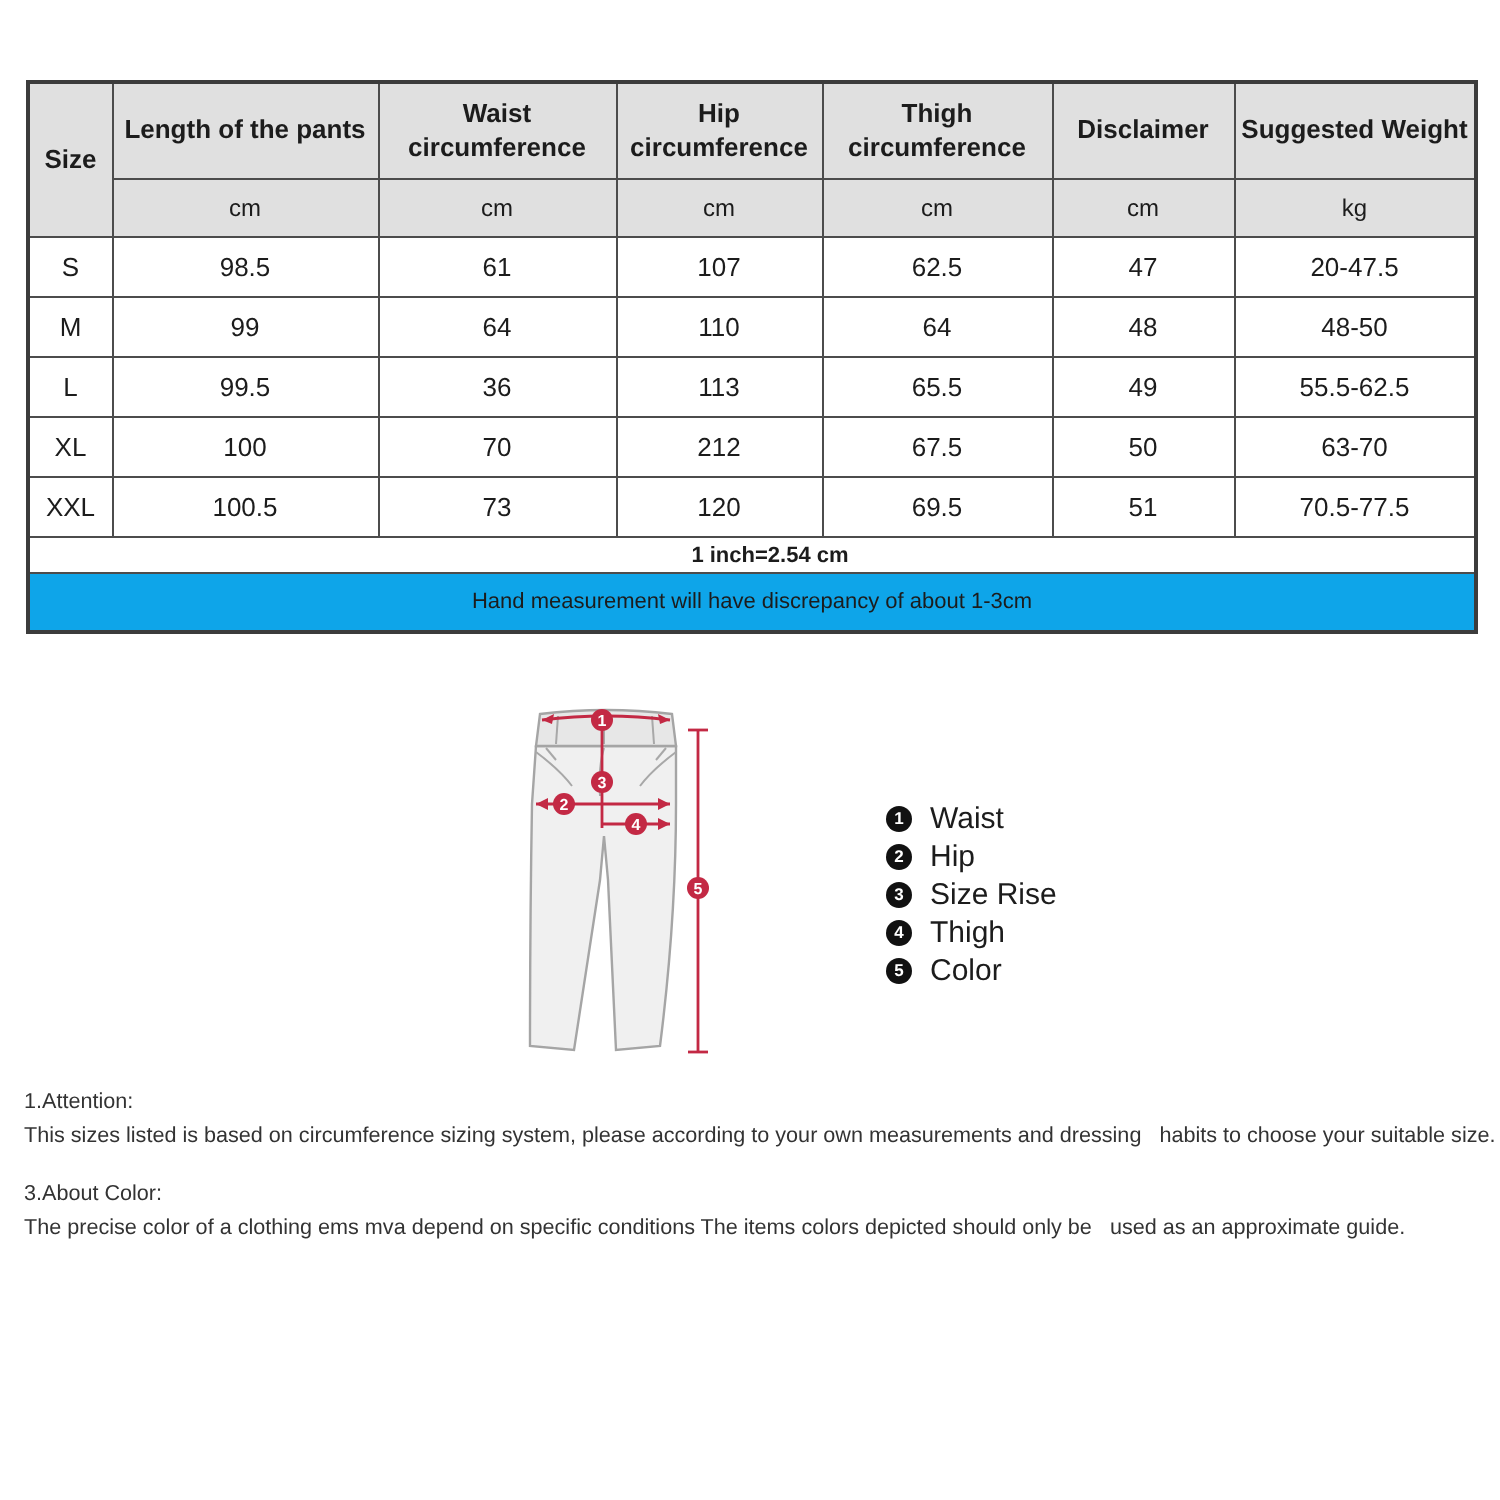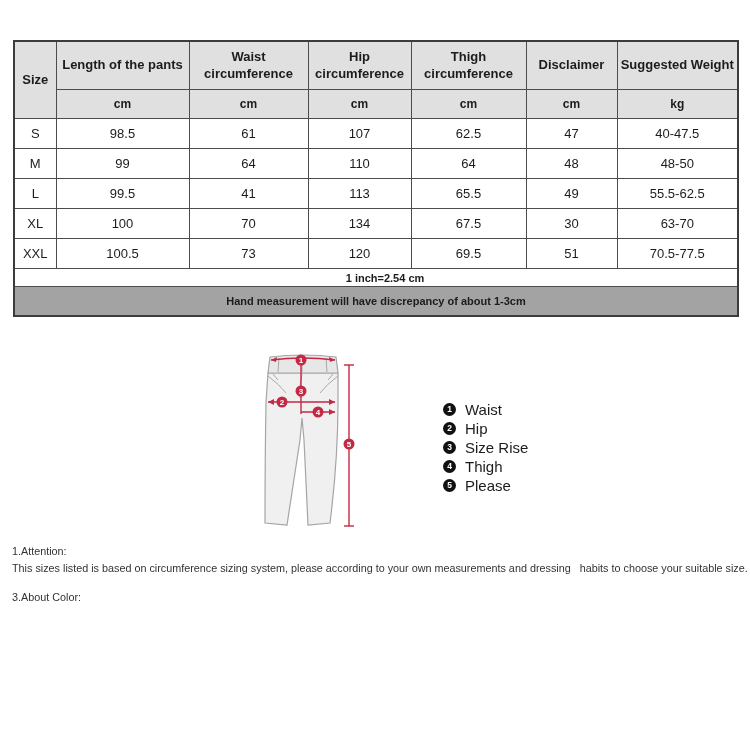--- a/index.html
+++ b/index.html
@@ -12,24 +12,24 @@
   table.size-chart {
     position:absolute; left:13px; top:40px; width:724px;
     border-collapse:collapse; table-layout:fixed;
     border:2px solid #3c3c3c;
   }
   table.size-chart th, table.size-chart td {
     border:1px solid #4c4c4c; text-align:center; vertical-align:middle;
     padding:0 2px; color:#1c1c1c; overflow:hidden;
   }
   tr.hdr th { background:#e0e0e0; font-size:13px; font-weight:bold; height:47px; line-height:1.3; }
-  tr.units th { background:#e0e0e0; font-size:12px; font-weight:bold; height:28px; }
+  tr.units th { background:#e0e0e0; font-size:12px; font-weight:normal; height:28px; }
   tr.data td { background:#ffffff; font-size:13px; font-weight:normal; height:29px; }
   tr.note-a td { background:#ffffff; font-size:11px; font-weight:bold; height:17px;padding-left:20px; }
-  tr.note-b td { background:#a3a3a3; font-size:11px; font-weight:bold; height:28px; }
+  tr.note-b td { background:#0ea5e9; font-size:11px; font-weight:normal; height:28px; }
 
   
   .pants-svg { position:absolute; left:253px; top:340px; width:120px; height:200px; }
 
   .legend { position:absolute; left:443px; top:400px; }
   .legend-item { display:flex; align-items:center; height:19px; }
   .legend-badge {
     width:13px; height:13px; border-radius:50%; background:#111111; color:#ffffff;
     font-size:8.5px; font-weight:bold; line-height:13px; text-align:center;
     margin-right:9px; flex:0 0 auto;
@@ -75,47 +75,47 @@
     <th>kg</th>
   </tr>
 
   <tr class="data">
     <td>S</td>
     <td>98.5</td>
     <td>61</td>
     <td>107</td>
     <td>62.5</td>
     <td>47</td>
-    <td>40-47.5</td>
+    <td>20-47.5</td>
   </tr>
   <tr class="data">
     <td>M</td>
     <td>99</td>
     <td>64</td>
     <td>110</td>
     <td>64</td>
     <td>48</td>
     <td>48-50</td>
   </tr>
   <tr class="data">
     <td>L</td>
     <td>99.5</td>
-    <td>41</td>
+    <td>36</td>
     <td>113</td>
     <td>65.5</td>
     <td>49</td>
     <td>55.5-62.5</td>
   </tr>
   <tr class="data">
     <td>XL</td>
     <td>100</td>
     <td>70</td>
-    <td>134</td>
+    <td>212</td>
     <td>67.5</td>
-    <td>30</td>
+    <td>50</td>
     <td>63-70</td>
   </tr>
   <tr class="data">
     <td>XXL</td>
     <td>100.5</td>
     <td>73</td>
     <td>120</td>
     <td>69.5</td>
     <td>51</td>
     <td>70.5-77.5</td>
@@ -203,25 +203,26 @@
   <div class="legend-item">
     <span class="legend-badge">3</span>
     <span class="legend-label">Size Rise</span>
   </div>
   <div class="legend-item">
     <span class="legend-badge">4</span>
     <span class="legend-label">Thigh</span>
   </div>
   <div class="legend-item">
     <span class="legend-badge">5</span>
-    <span class="legend-label">Please</span>
+    <span class="legend-label">Color</span>
   </div>
 </div>
 
 <div class="footnotes">
   <div class="fn-block">
     <p class="fn-title">1.Attention:</p>
     <p class="fn-body">This sizes listed is based on circumference sizing system, please according to your own measurements and dressing   habits to choose your suitable size.</p>
   </div>
   <div class="fn-block">
     <p class="fn-title">3.About Color:</p>
+    <p class="fn-body">The precise color of a clothing ems mva depend on specific conditions The items colors depicted should only be   used as an approximate guide.</p>
   </div>
 </div>
 
 </body></html>

